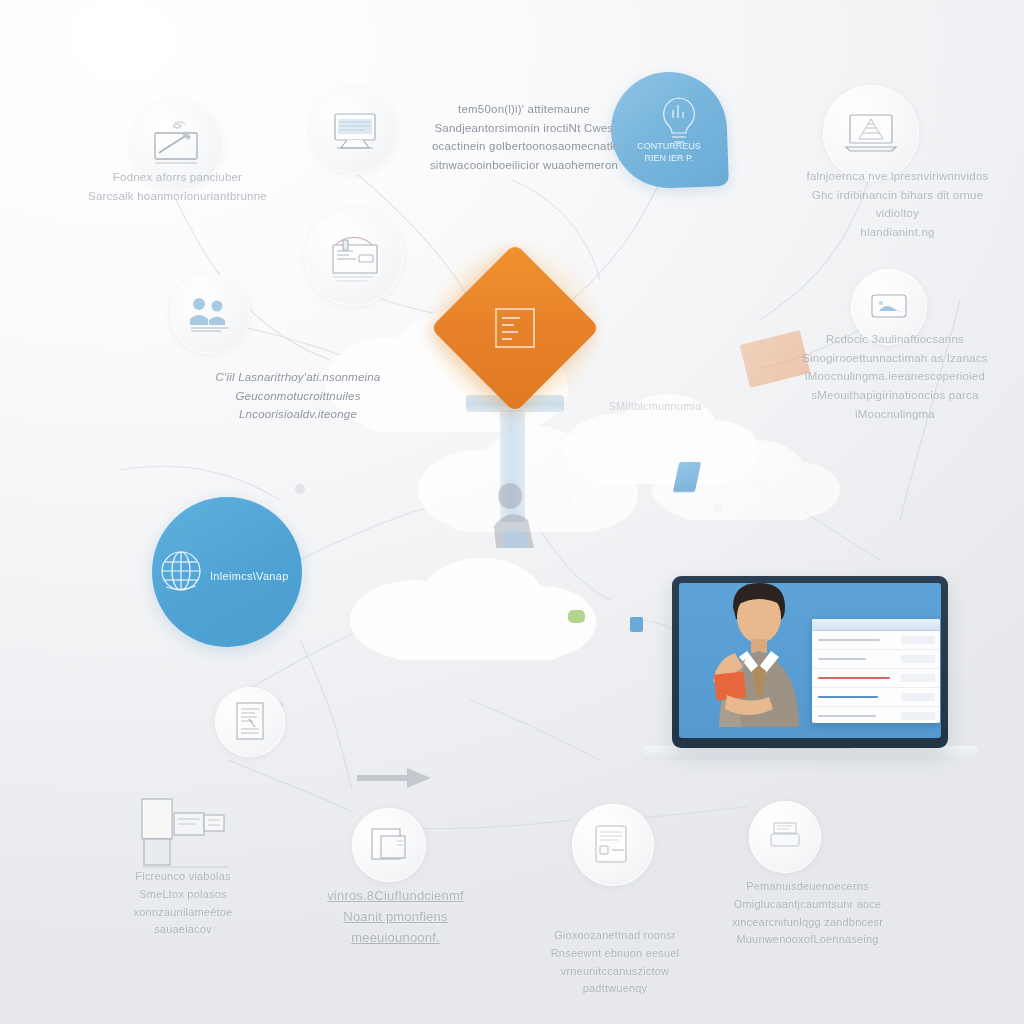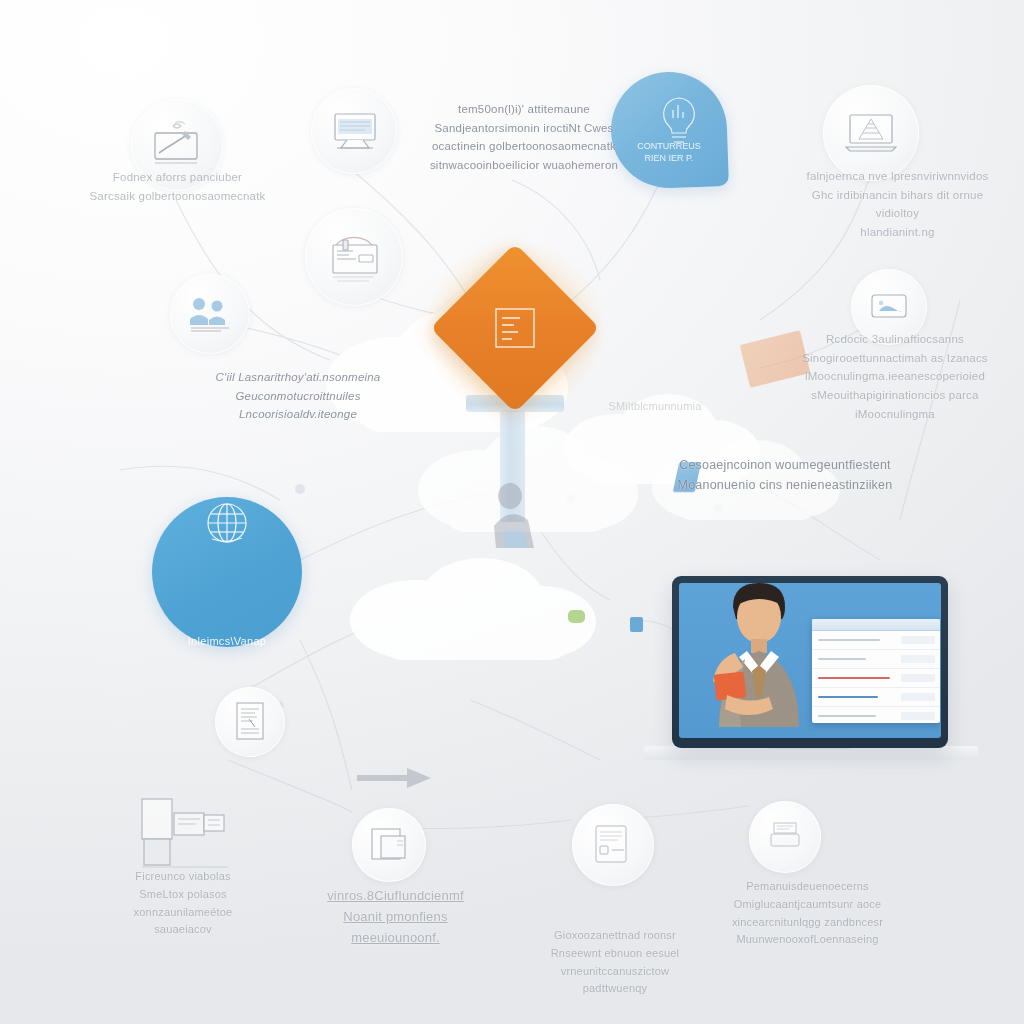--- a/index.html
+++ b/index.html
@@ -50,21 +50,21 @@
   #pedestal-top{position:absolute;left:466px;top:395px;width:98px;height:17px;border-radius:3px;
      background:linear-gradient(180deg,#cfe1ef 0%,#bdd5e8 55%,#d6e5f0 100%);opacity:.78;
      filter:blur(.4px);}
   #pedestal-col{position:absolute;left:500px;top:410px;width:25px;height:112px;
      background:linear-gradient(90deg,#d6e4ef 0%,#bcd4e7 40%,#cfe0ed 100%);opacity:.66;filter:blur(.5px);}
 
   
   #blue-badge{position:absolute;left:152px;top:497px;width:150px;height:150px;border-radius:50%;
      background:linear-gradient(150deg,#5fb0dd 0%,#4fa3d4 55%,#4b9ed0 100%);
      box-shadow:0 4px 16px rgba(70,140,190,.22);
-     display:flex;flex-direction:column;align-items:center;justify-content:space-between;}
+     display:flex;flex-direction:row;align-items:center;justify-content:flex-start;}
   #blue-badge svg{opacity:.9;}
   #blue-badge-label{margin-top:7px;color:#fff;font-size:11px;letter-spacing:.3px;
      filter:blur(.45px);opacity:.92;}
 
   
   #pin{position:absolute;left:611px;top:72px;width:116px;height:128px;}
   #pin-body{position:absolute;left:0;top:0;width:116px;height:116px;
      background:linear-gradient(140deg,#8fc4e4 0%,#79b6dd 45%,#6aacd7 100%);
      border-radius:58px 58px 10px 58px;transform:rotate(-2deg);
      box-shadow:0 4px 14px rgba(90,150,195,.22);}
@@ -443,38 +443,36 @@
   <div class="accent" id="accent-orange"></div>
   <div class="accent" id="accent-green"></div>
   <div class="accent" id="accent-bluechip"></div>
   <div class="accent" id="accent-blue-pen"></div>
 
   <svg id="arrow" viewBox="0 0 80 26">
     <path d="M2 10 h50 v-7 l24 10 -24 10 v-7 h-50 z" fill="#8b939e"></path>
   </svg>
 
   <div class="lbl dim" style="left:60px;top:168px;width:235px;">Fodnex aforrs panciuber
-Sarcsaik golbertoonosaomecnatk</div>
+Sarcsaik hoanmorionuriantbrunne</div>
   <div class="lbl" style="left:424px;top:100px;width:200px;">tem50on(l)i)' attitemaune
 Sandjeantorsimonin iroctiNt Cwes
 ocactinein golbertoonosaomecnatk
 sitnwacooinboeilicior wuaohemeron</div>
   <div class="lbl dim" style="left:790px;top:167px;width:215px;">falnjoernca nve  lpresnviriwnnvidos
 Ghc irdibinancin bihars dit ornue vidioltoy
 hlandianint.ng</div>
   <div class="lbl" style="left:208px;top:368px;width:180px;font-style:italic;">C'iil Lasnaritrhoy'ati.nsonmeina
 Geuconmotucroittnuiles
 Lncoorisioaldv.iteonge</div>
   <div class="lbl dim" style="left:795px;top:330px;width:200px;">Rcdocic 3aulinaftiocsanns
 Sinogirooettunnactimah as Izanacs
 iMoocnulingma.ieeanescoperioied
 sMeouithapigirinationcios parca
 iMoocnulingma</div>
-  <div class="lbl" style="left:650px;top:455px;width:270px;font-size:12.5px;">Cesoaejncoinon woumegeuntfiestent
-Moanonuenio cins nenieneastinziiken</div>
   <div class="lbl faint" style="left:575px;top:398px;width:160px;font-size:11px;">SMiltblcmunnumia</div>
   <div class="lbl dim" style="left:103px;top:868px;width:160px;font-size:11px;">Ficreunco viabolas
 SmeLtox polasos
 xonnzaunilameétoe
 sauaeiacov</div>
   <div class="lbl dim" style="left:318px;top:885px;width:155px;font-size:13px;text-decoration:underline;">vinros.8CiufIundcienmf
 Noanit pmonfiens
 meeuiounoonf.</div>
   <div class="lbl dim" style="left:530px;top:890px;width:170px;font-size:11px;margin-top:37px;">Gioxoozanettnad roonsr
 Rnseewnt ebnuon eesuel

